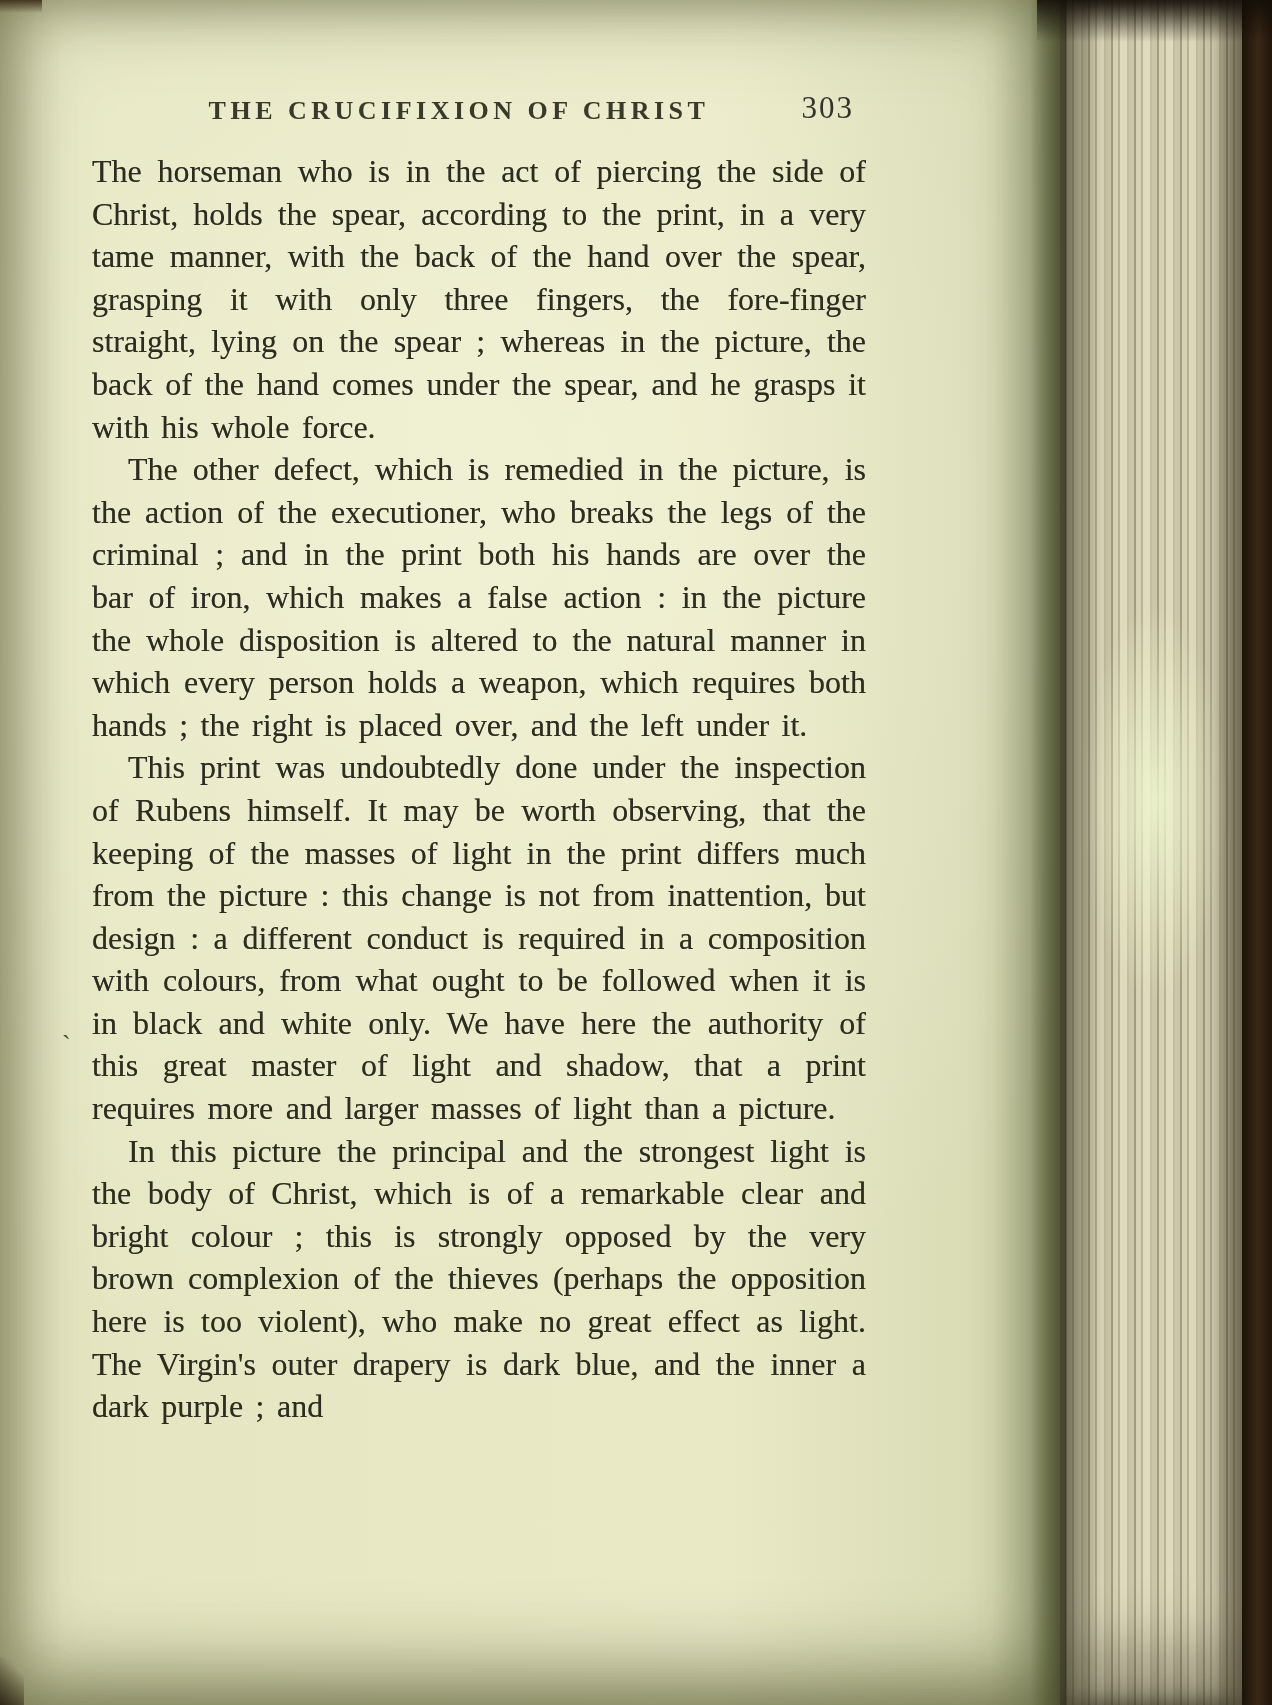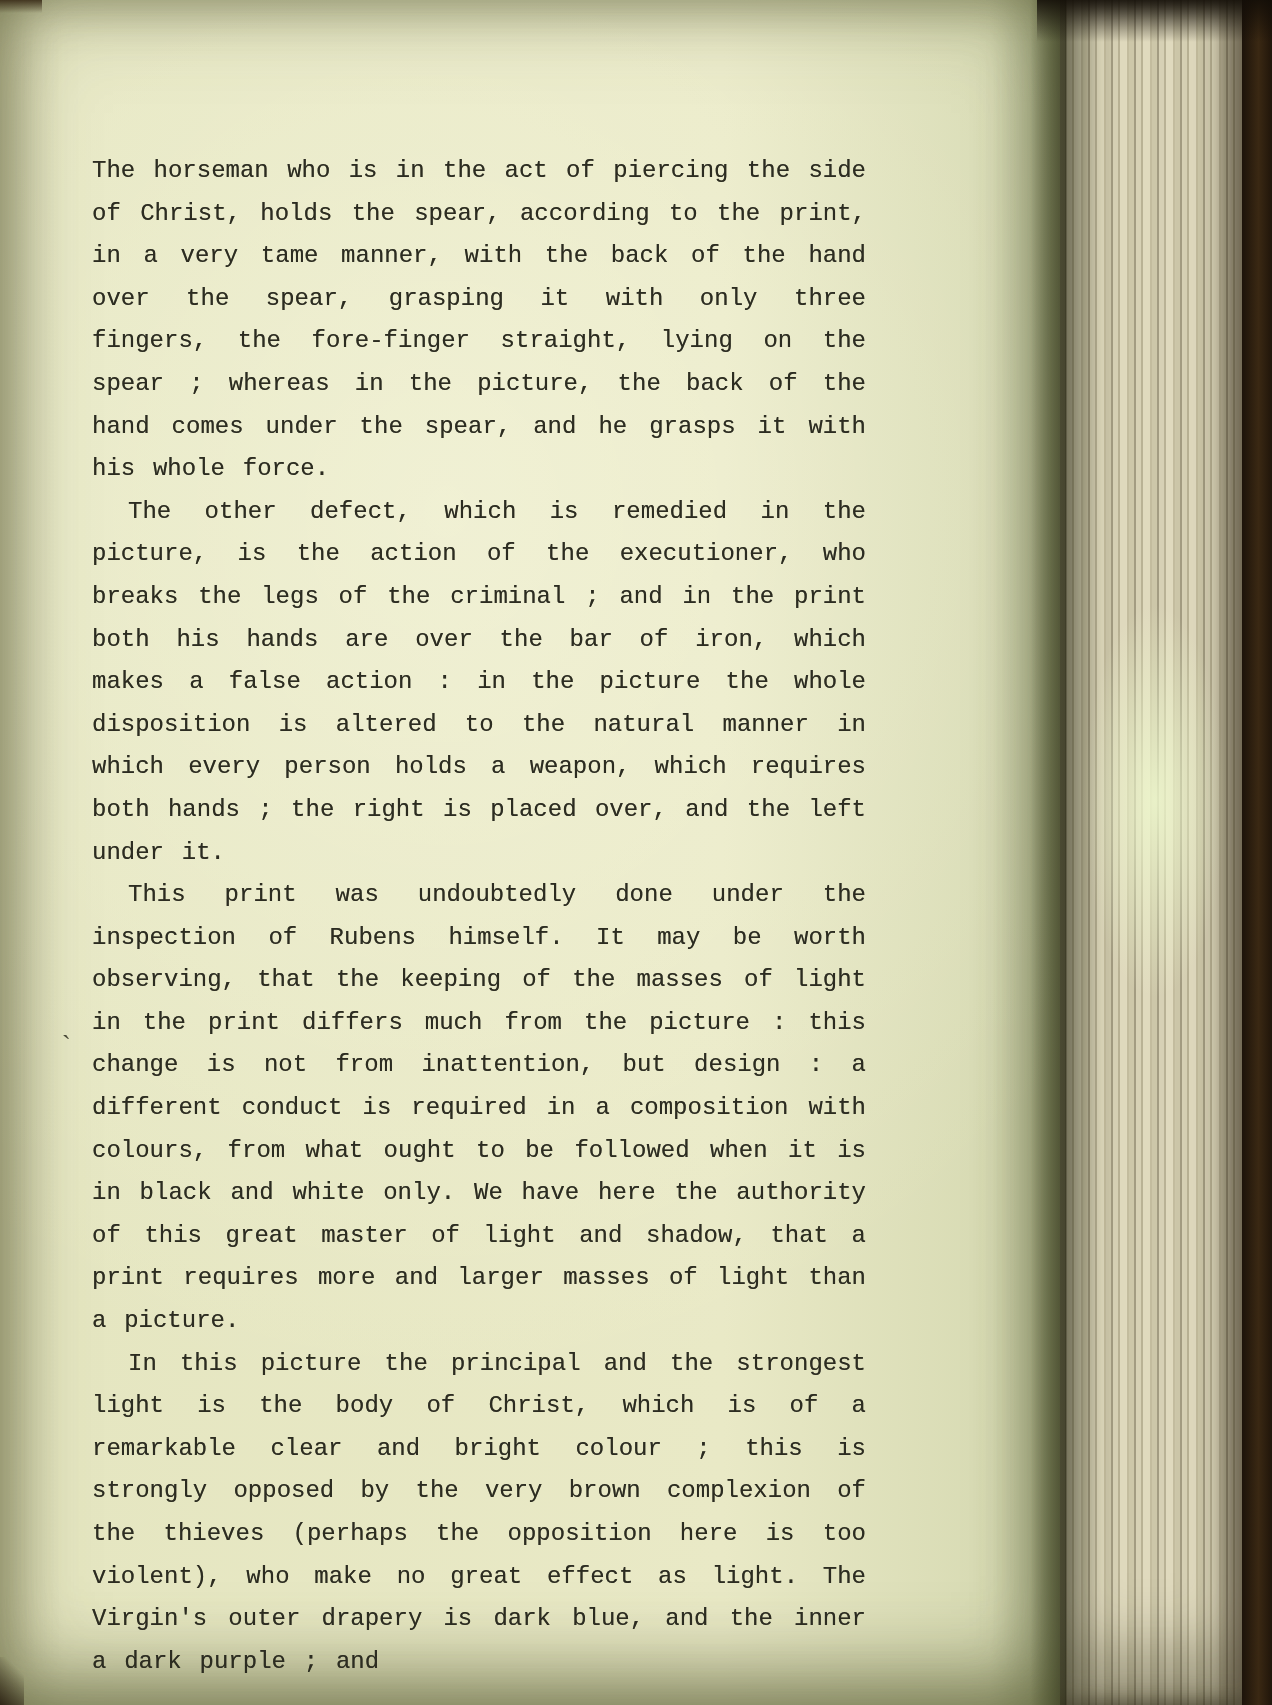--- a/index.html
+++ b/index.html
@@ -63,26 +63,25 @@
   }
 
   
   .bodytext {
     position: absolute;
     top: 150px;
     left: 92px;
     width: 774px;
     z-index: 2;
     color: #2c2c21;
-    font-size: 24px;
+    font-size: 32px;
     line-height: 42.6px;
     text-align: justify;
     word-spacing: 0.14em;
     text-shadow: 0 0 0.5px rgba(44,44,33,0.55);
-    font-family: Liberation Mono, monospace;
   }
   .para { margin: 0; text-indent: 36px; }
   .para.first { text-indent: 0; }
 
   .margin-mark {
     position: absolute;
     top: 1030px;
     left: 62px;
     z-index: 2;
     font-size: 26px;
@@ -151,20 +150,24 @@
     z-index: 2;
   }
 </style>
 </head>
 <body>
 
 <div class="scan">
 
   <div class="paper">
 
+    <div class="header">
+      <span class="running-title">THE CRUCIFIXION OF CHRIST</span>
+      <span class="page-number">303</span>
+    </div>
 
     <div class="bodytext">
       <p class="para first">The horseman who is in the act of piercing the side of Christ, holds the spear, according to the print, in a very tame manner, with the back of the hand over the spear, grasping it with only three fingers, the fore-finger straight, lying on the spear ; whereas in the picture, the back of the hand comes under the spear, and he grasps it with his whole force.</p>
       <p class="para">The other defect, which is remedied in the picture, is the action of the executioner, who breaks the legs of the criminal ; and in the print both his hands are over the bar of iron, which makes a false action : in the picture the whole disposition is altered to the natural manner in which every person holds a weapon, which requires both hands ; the right is placed over, and the left under it.</p>
       <p class="para">This print was undoubtedly done under the inspection of Rubens himself.  It may be worth observing, that the keeping of the masses of light in the print differs much from the picture : this change is not from inattention, but design : a different conduct is required in a composition with colours, from what ought to be followed when it is in black and white only.   We have here the authority of this great master of light and shadow, that a print requires more and larger masses of light than a picture.</p>
       <p class="para">In this picture the principal and the strongest light is the body of Christ, which is of a remarkable clear and bright colour ; this is strongly opposed by the very brown complexion of the thieves (perhaps the opposition here is too violent), who make no great effect as light.   The Virgin's outer drapery is dark blue, and the inner a dark purple ; and</p>
     </div>
 
     <span class="margin-mark">`</span>
 

